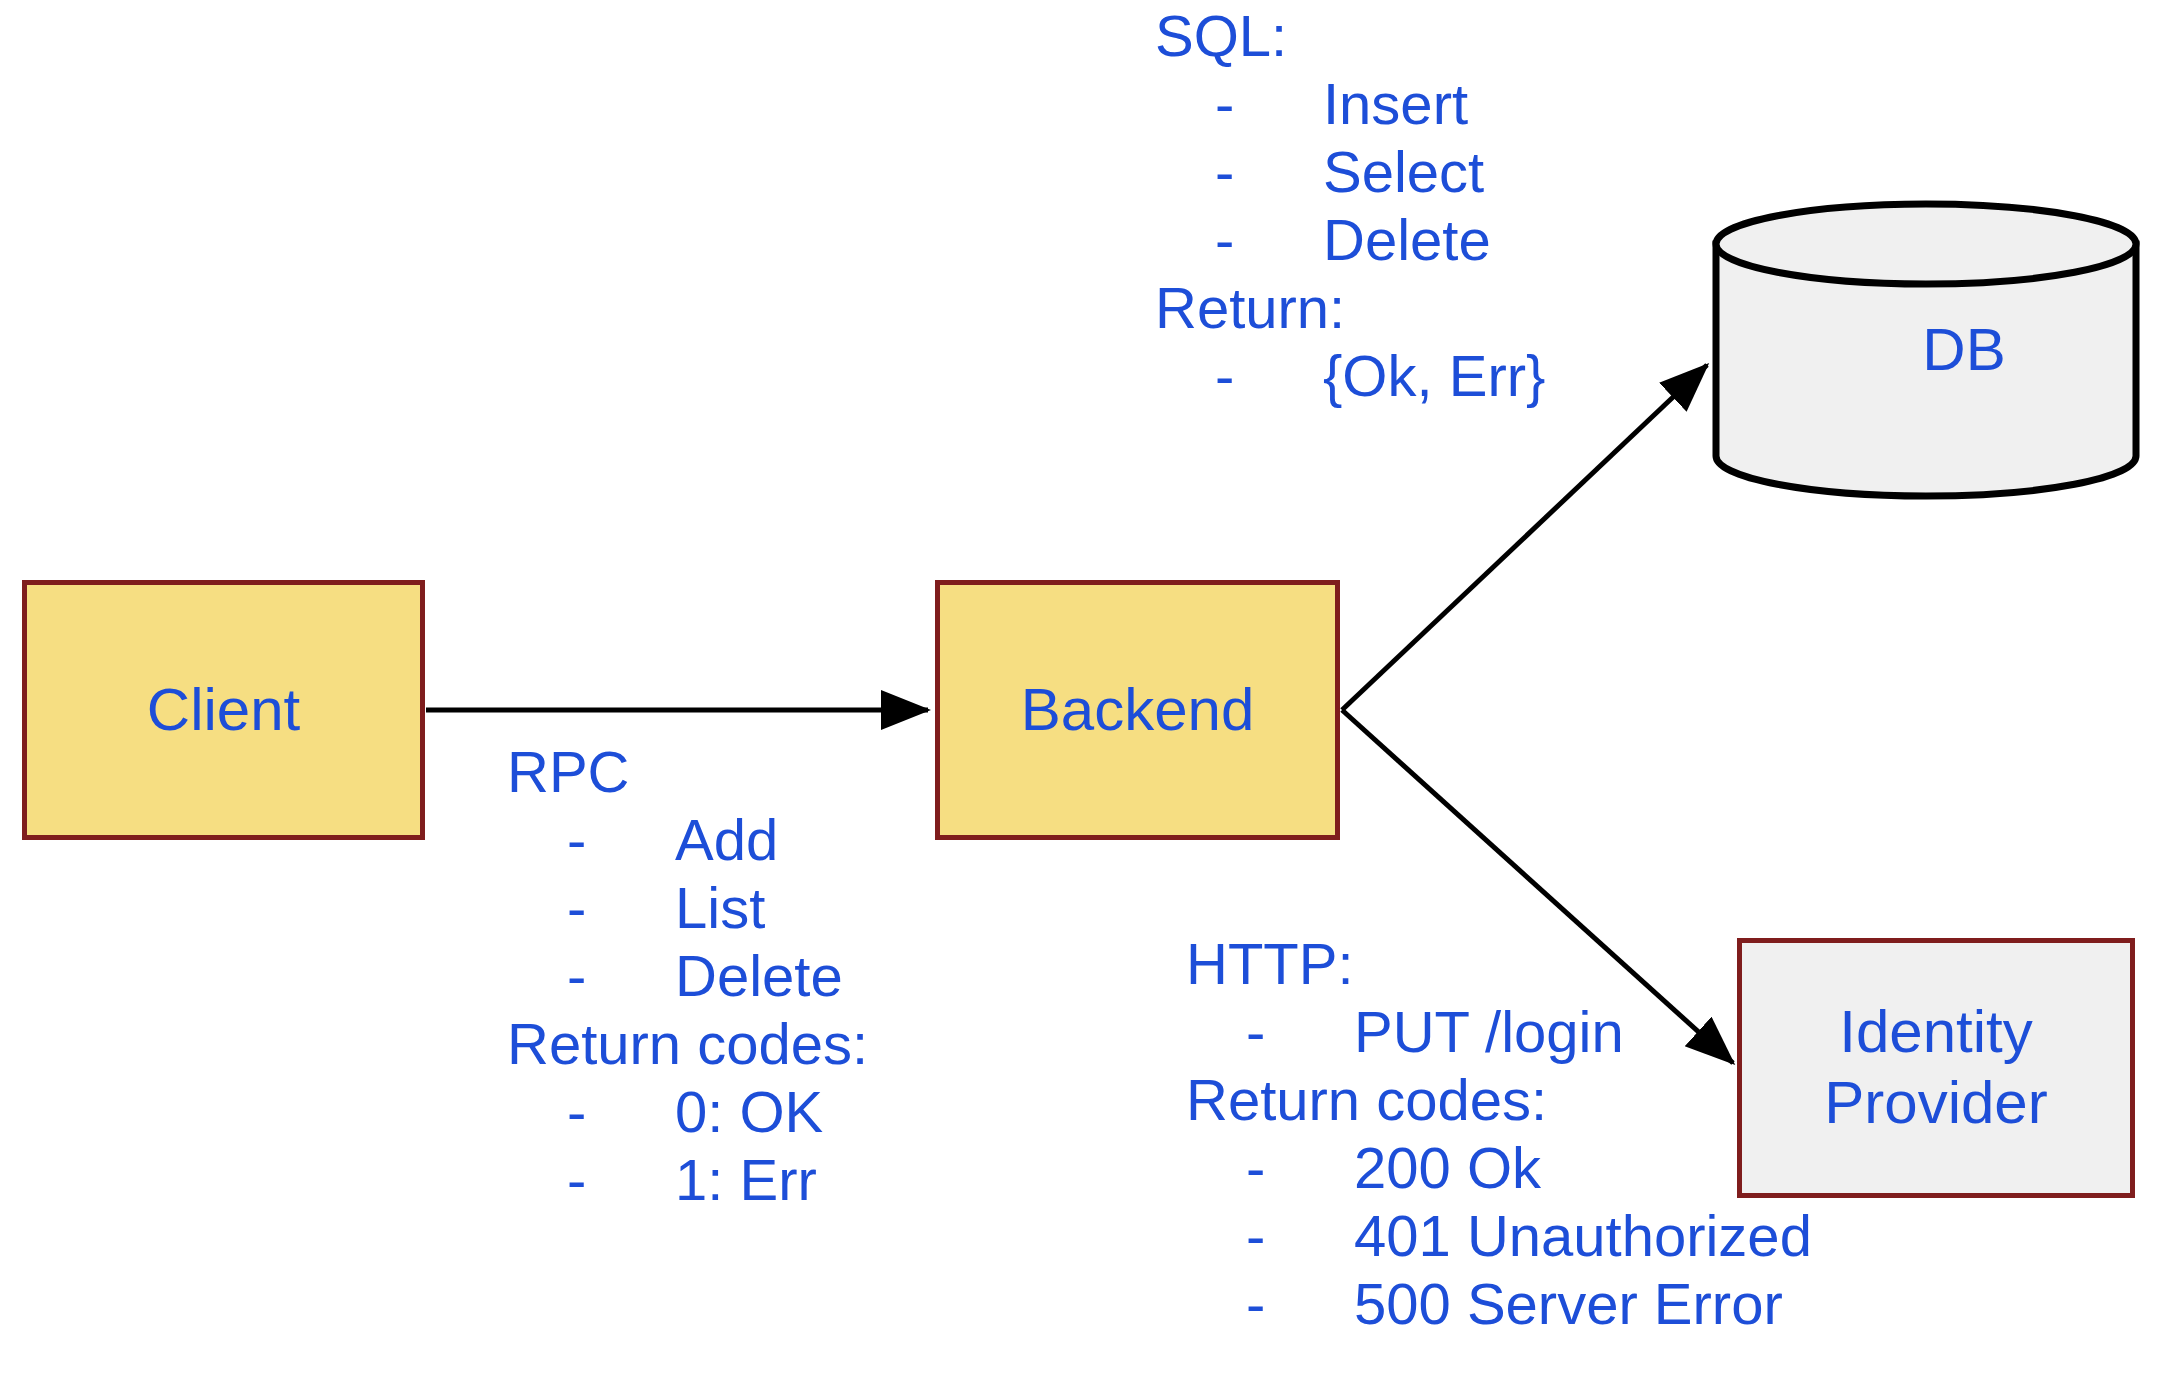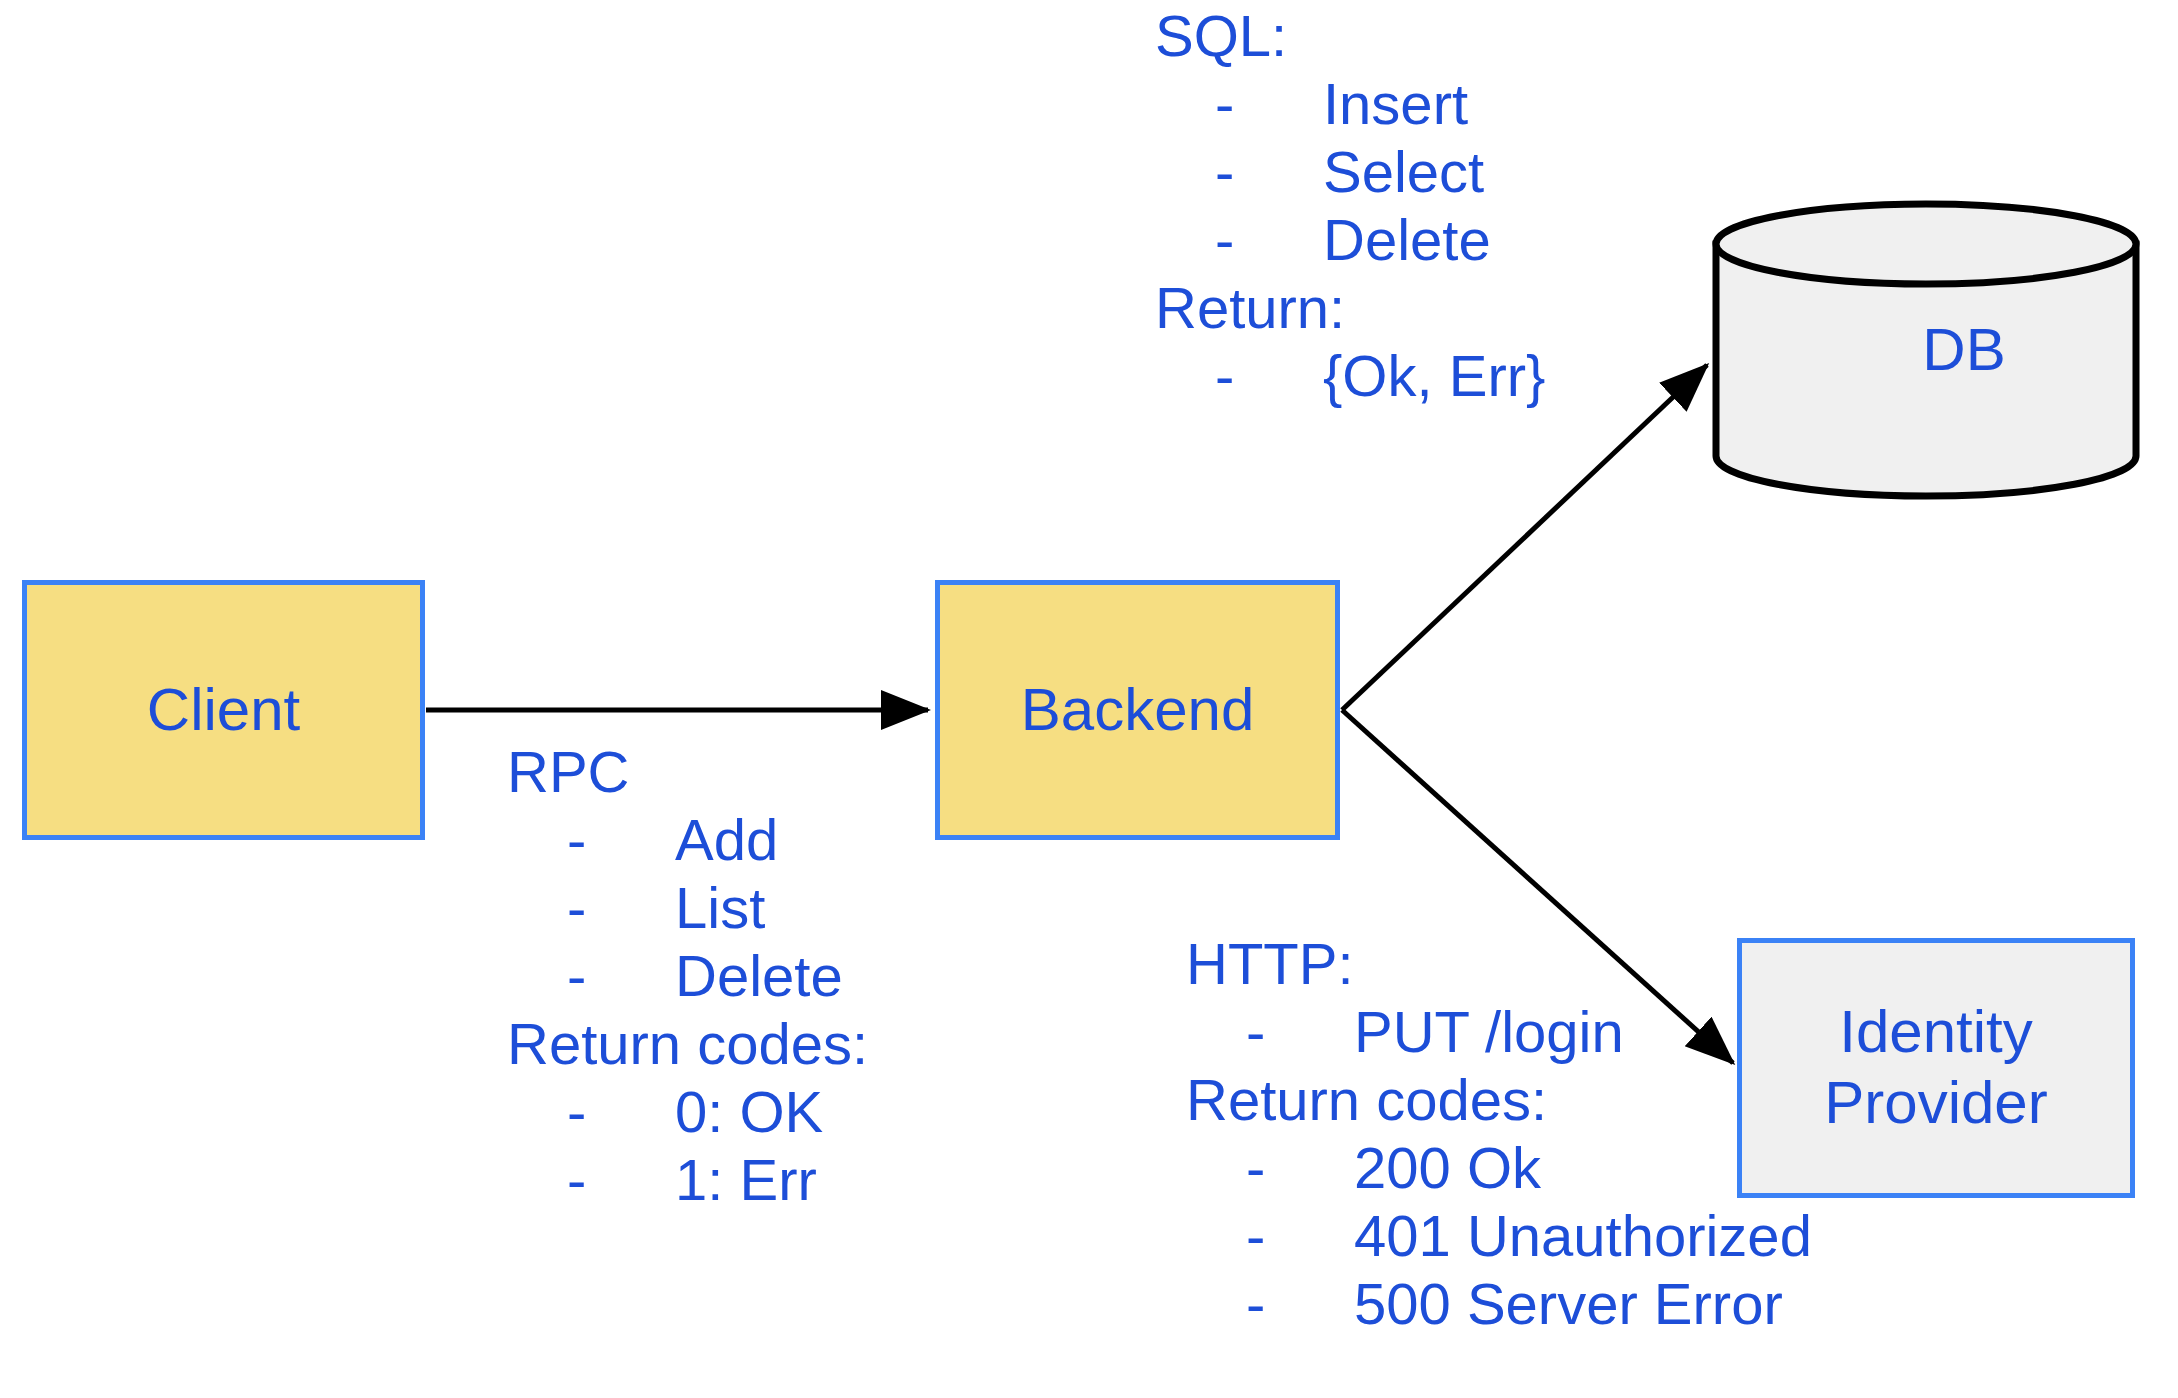--- a/index.html
+++ b/index.html
@@ -28,21 +28,21 @@
   
   .node {
     position: absolute;
     box-sizing: border-box;
     display: flex;
     align-items: center;
     justify-content: center;
     text-align: center;
     line-height: 1.18;
     font-size: 60px;
-    border: 5px solid #3b82f6;
+    border: 5px solid #7f1d1d;
   }
   .node-yellow { background: #F6DE82; }
   .node-gray   { background: #F0F0F0; }
 
   #node-client  { left: 22px;   top: 580px;  width: 403px; height: 260px; }
   #node-backend { left: 935px;  top: 580px;  width: 405px; height: 260px; }
   #node-idp     { left: 1737px; top: 938px;  width: 398px; height: 260px; }
 
   
   #node-db {

